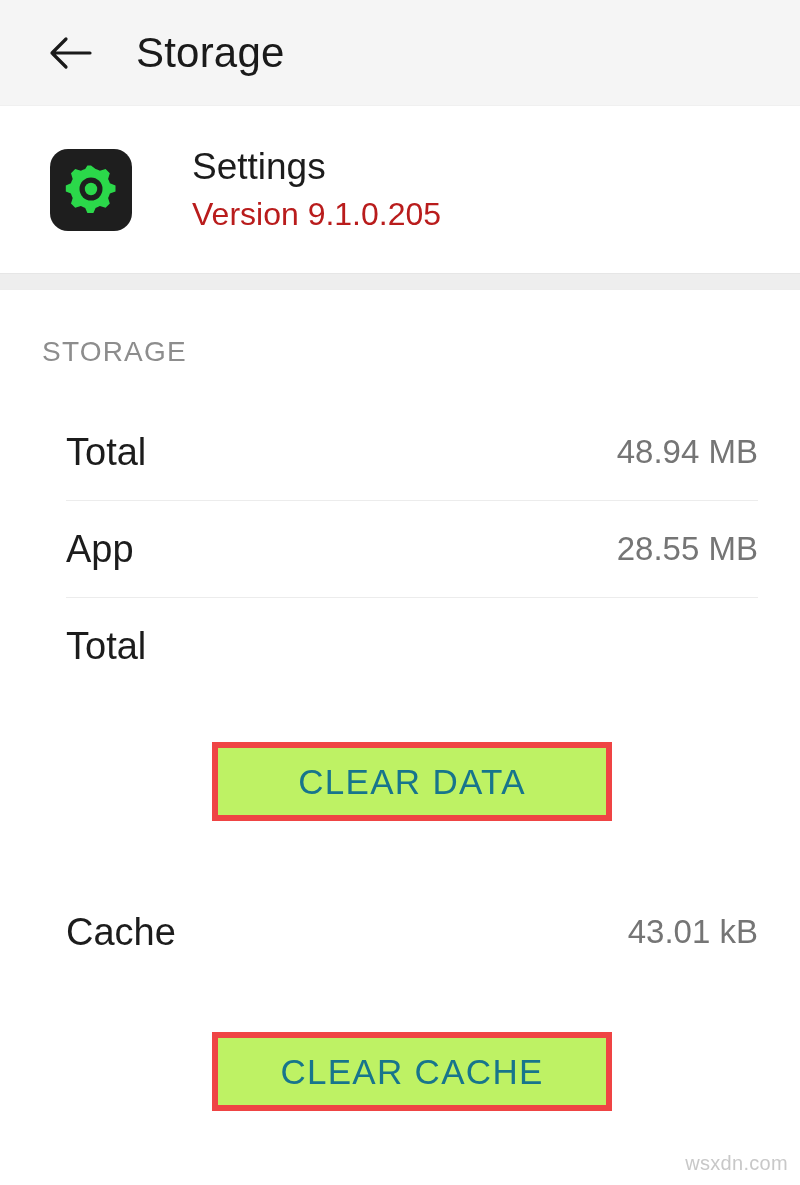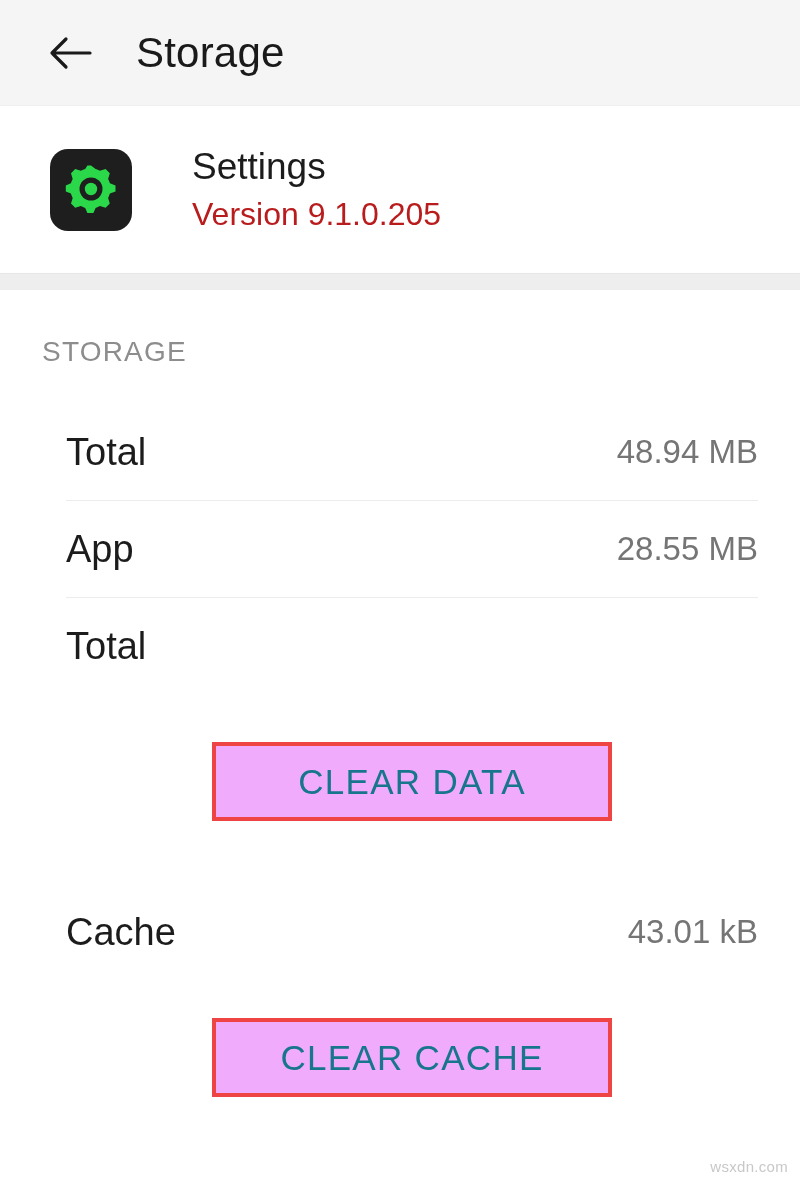--- a/index.html
+++ b/index.html
@@ -134,44 +134,44 @@
 
   
   .btn-wrap {
     display: flex;
     justify-content: center;
   }
   .action-btn {
     box-sizing: border-box;
     width: 400px;
     height: 79px;
-    background: #f0abfc;
-    border: 4px solid #ef4444;
+    background: #bef264;
+    border: 6px solid #ef4444;
     display: flex;
     align-items: center;
     justify-content: center;
     cursor: pointer;
   }
   .action-btn span {
     font-size: 35px;
     color: #17758c;
     letter-spacing: 1.3px;
     font-weight: 400;
   }
 
   .gap-clear-data { margin-top: 48px; }
   .gap-cache-row  { margin-top: 63px; gap: 26px; }
-  .gap-clear-cache{ margin-top: 38px; }
+  .gap-clear-cache{ margin-top: 52px; }
 
   
   .watermark {
     position: absolute;
     right: 12px;
     bottom: 10px;
-    font-size: 15px;
+    font-size: 20px;
     color: #c8c8c8;
     letter-spacing: 0.3px;
   }
 </style>
 </head>
 <body>
 
 <div class="appbar">
   <div class="back-icon">
     <svg width="46" height="40" viewBox="0 0 46 40" aria-hidden="true">

